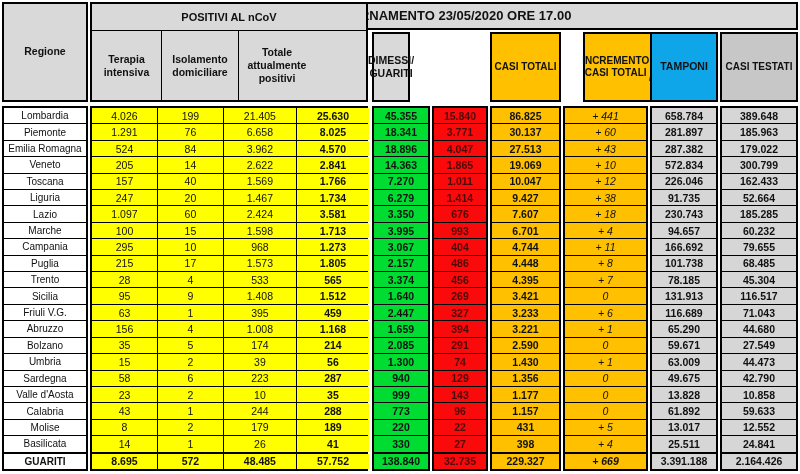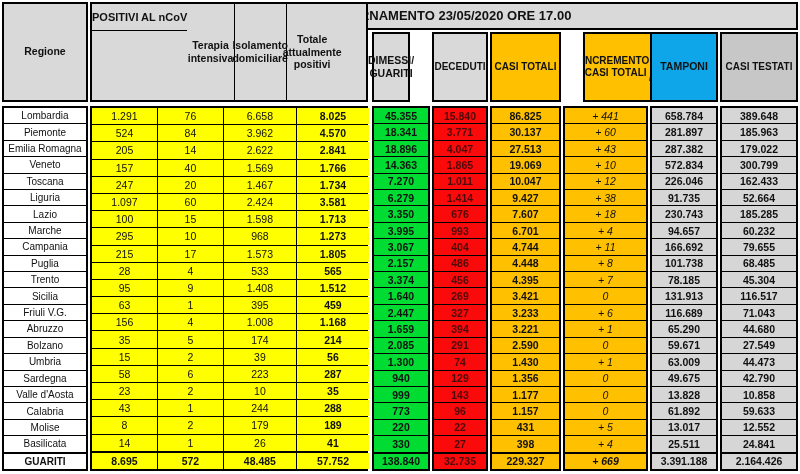--- a/index.html
+++ b/index.html
@@ -4,21 +4,21 @@
 <style>
   html,body{margin:0;padding:0;background:#fff;}
   .screen{position:relative;width:800px;height:474px;background:#fff;
     font-family:"Liberation Sans",sans-serif;color:#111;overflow:hidden;}
   .abs{position:absolute;box-sizing:border-box;}
   .hdrcell{border:2px solid #000;background:#D9D9D9;display:flex;align-items:center;
     justify-content:center;text-align:center;font-weight:bold;font-size:10.5px;line-height:1.25;}
   .banner{left:90px;top:2px;width:708px;height:28px;font-size:13px;}
   .regione-hdr{left:2px;top:2px;width:86px;height:100px;}
   .pos-block{left:90px;top:2px;width:278px;height:100px;border:2px solid #000;background:#D9D9D9;
-    display:flex;flex-direction:row;}
+    display:flex;flex-direction:column;}
   .pos-band{height:26px;border-bottom:1px solid #000;display:flex;align-items:center;
     justify-content:center;font-weight:bold;font-size:11px;}
   .pos-subs{flex:1;display:flex;}
   .pos-sub{display:flex;align-items:center;justify-content:center;text-align:center;
     font-weight:bold;font-size:10.5px;line-height:1.22;padding:0 2px;}
   .pos-sub + .pos-sub{border-left:1px solid #000;}
   .pos-sub.s1,.pos-sub.s2{width:23.7%;}
   .pos-sub.s3,.pos-sub.s4{width:26.3%;}
   .rh{top:32px;height:70px;}
   .dimessi-hdr{left:372px;width:38px;}
@@ -68,21 +68,20 @@
   <div class="abs pos-block">
     <div class="pos-band">POSITIVI AL nCoV</div>
     <div class="pos-subs">
       <div class="pos-sub s2">Terapia intensiva</div>
       <div class="pos-sub s3">Isolamento domiciliare</div>
       <div class="pos-sub s4">Totale attualmente positivi</div>
     </div>
   </div>
 
   <div class="abs hdrcell rh dimessi-hdr">DIMESSI/ GUARITI</div>
-  <div class="abs hdrcell rh deceduti-hdr">DECEDUTI</div>
   <div class="abs hdrcell rh casi-hdr">CASI TOTALI</div>
   <div class="abs hdrcell rh incr-hdr">
     <span>INCREMENTO CASI  TOTALI</span>
     <span class="incr-note">(rispetto al giorno precedente)</span>
   </div>
   <div class="abs hdrcell rh tamponi-hdr">TAMPONI</div>
   <div class="abs hdrcell rh testati-hdr">CASI TESTATI</div>
 
   <div class="strip" id="strip-regione">
       <div class="trow">
@@ -147,20 +146,26 @@
       </div>
       <div class="trow">
         <div class="tcell c-region">Basilicata</div>
       </div>
       <div class="trow total">
         <div class="tcell c-region">GUARITI</div>
       </div>
     </div>
   <div class="strip" id="strip-positivi">
       <div class="trow">
+        <div class="tcell c-y c1">4.026</div>
+        <div class="tcell c-y c2">199</div>
+        <div class="tcell c-y c3">21.405</div>
+        <div class="tcell c-y c4 b">25.630</div>
+      </div>
+      <div class="trow">
         <div class="tcell c-y c1">1.291</div>
         <div class="tcell c-y c2">76</div>
         <div class="tcell c-y c3">6.658</div>
         <div class="tcell c-y c4 b">8.025</div>
       </div>
       <div class="trow">
         <div class="tcell c-y c1">524</div>
         <div class="tcell c-y c2">84</div>
         <div class="tcell c-y c3">3.962</div>
         <div class="tcell c-y c4 b">4.570</div>

